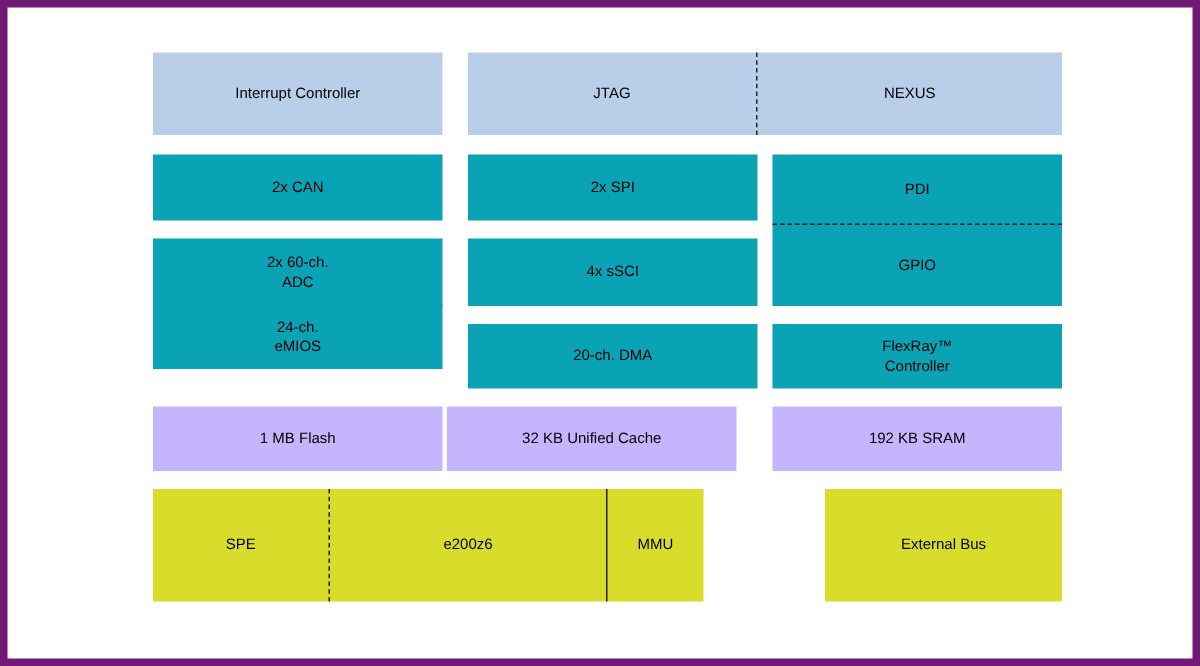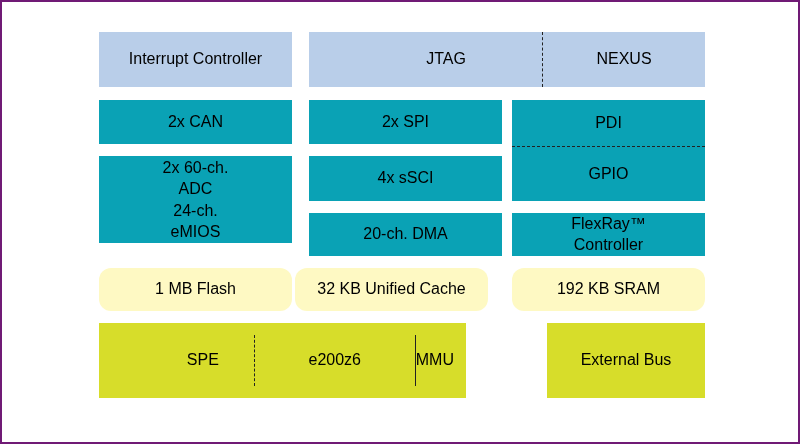--- a/index.html
+++ b/index.html
@@ -1,24 +1,24 @@
 <!DOCTYPE html>
 <html><head>
 <meta charset="utf-8">
 <style>
   html, body { margin: 0; padding: 0; background: #ffffff; }
   .canvas {
     position: relative;
     width: 800px;
     height: 444px;
     background: #ffffff;
-    border: 2px solid #701a75;
+    border: 5px solid #701a75;
     box-sizing: border-box;
     font-family: "Liberation Sans", sans-serif;
-    font-size: 16px;
+    font-size: 10px;
     color: #000000;
     overflow: hidden;
   }
   .block {
     position: absolute;
     display: flex;
     align-items: center;
     justify-content: center;
     text-align: center;
     white-space: pre-line;
@@ -40,23 +40,23 @@
     align-items: center;
     justify-content: center;
     text-align: center;
     white-space: pre-line;
     line-height: 1.3;
     box-sizing: border-box;
     width: 100%;
   }
   .lblue  { background: #b9cee9; }
   .teal   { background: #0aa2b5; }
-  .purple { background: #fef9c3; border-radius: 12px; }
+  .purple { background: #c4b5fd; }
   .yellow { background: #d7dd2a; }
-  .dash-right  { border-right: 1px dashed #222222; margin-left: 41px; }
+  .dash-right  { border-right: 1px dashed #222222; }
   .solid-right { border-right: 1px solid  #222222; }
   .dash-bottom { border-bottom: 1px dashed #222222; }
 </style>
 </head>
 <body>
 
 <div class="canvas">
 
   <div class="block lblue" style="left:97px; top:30px; width:193px; height:55px;">Interrupt Controller</div>
 
@@ -86,21 +86,21 @@
 
   <div class="block teal" style="left:510px; top:211px; width:193px; height:43px;">FlexRay™
 Controller</div>
 
   <div class="block purple" style="left:97px; top:266px; width:193px; height:43px;">1 MB Flash</div>
 
   <div class="block purple" style="left:293px; top:266px; width:193px; height:43px;">32 KB Unified Cache</div>
 
   <div class="block purple" style="left:510px; top:266px; width:193px; height:43px;">192 KB SRAM</div>
 
-  <div class="block yellow" style="left:97px; top:321px; width:367px; height:75px; padding:12px;">
+  <div class="block yellow" style="left:97px; top:321px; width:367px; height:75px; padding:0;">
     <div class="cell dash-right" style="width:118px;">SPE</div>
     <div class="cell solid-right" style="width:185px;">e200z6</div>
     <div class="cell" style="flex:1;">MMU</div>
   </div>
 
   <div class="block yellow" style="left:545px; top:321px; width:158px; height:75px;">External Bus</div>
 
 </div>
 
 </body></html>

